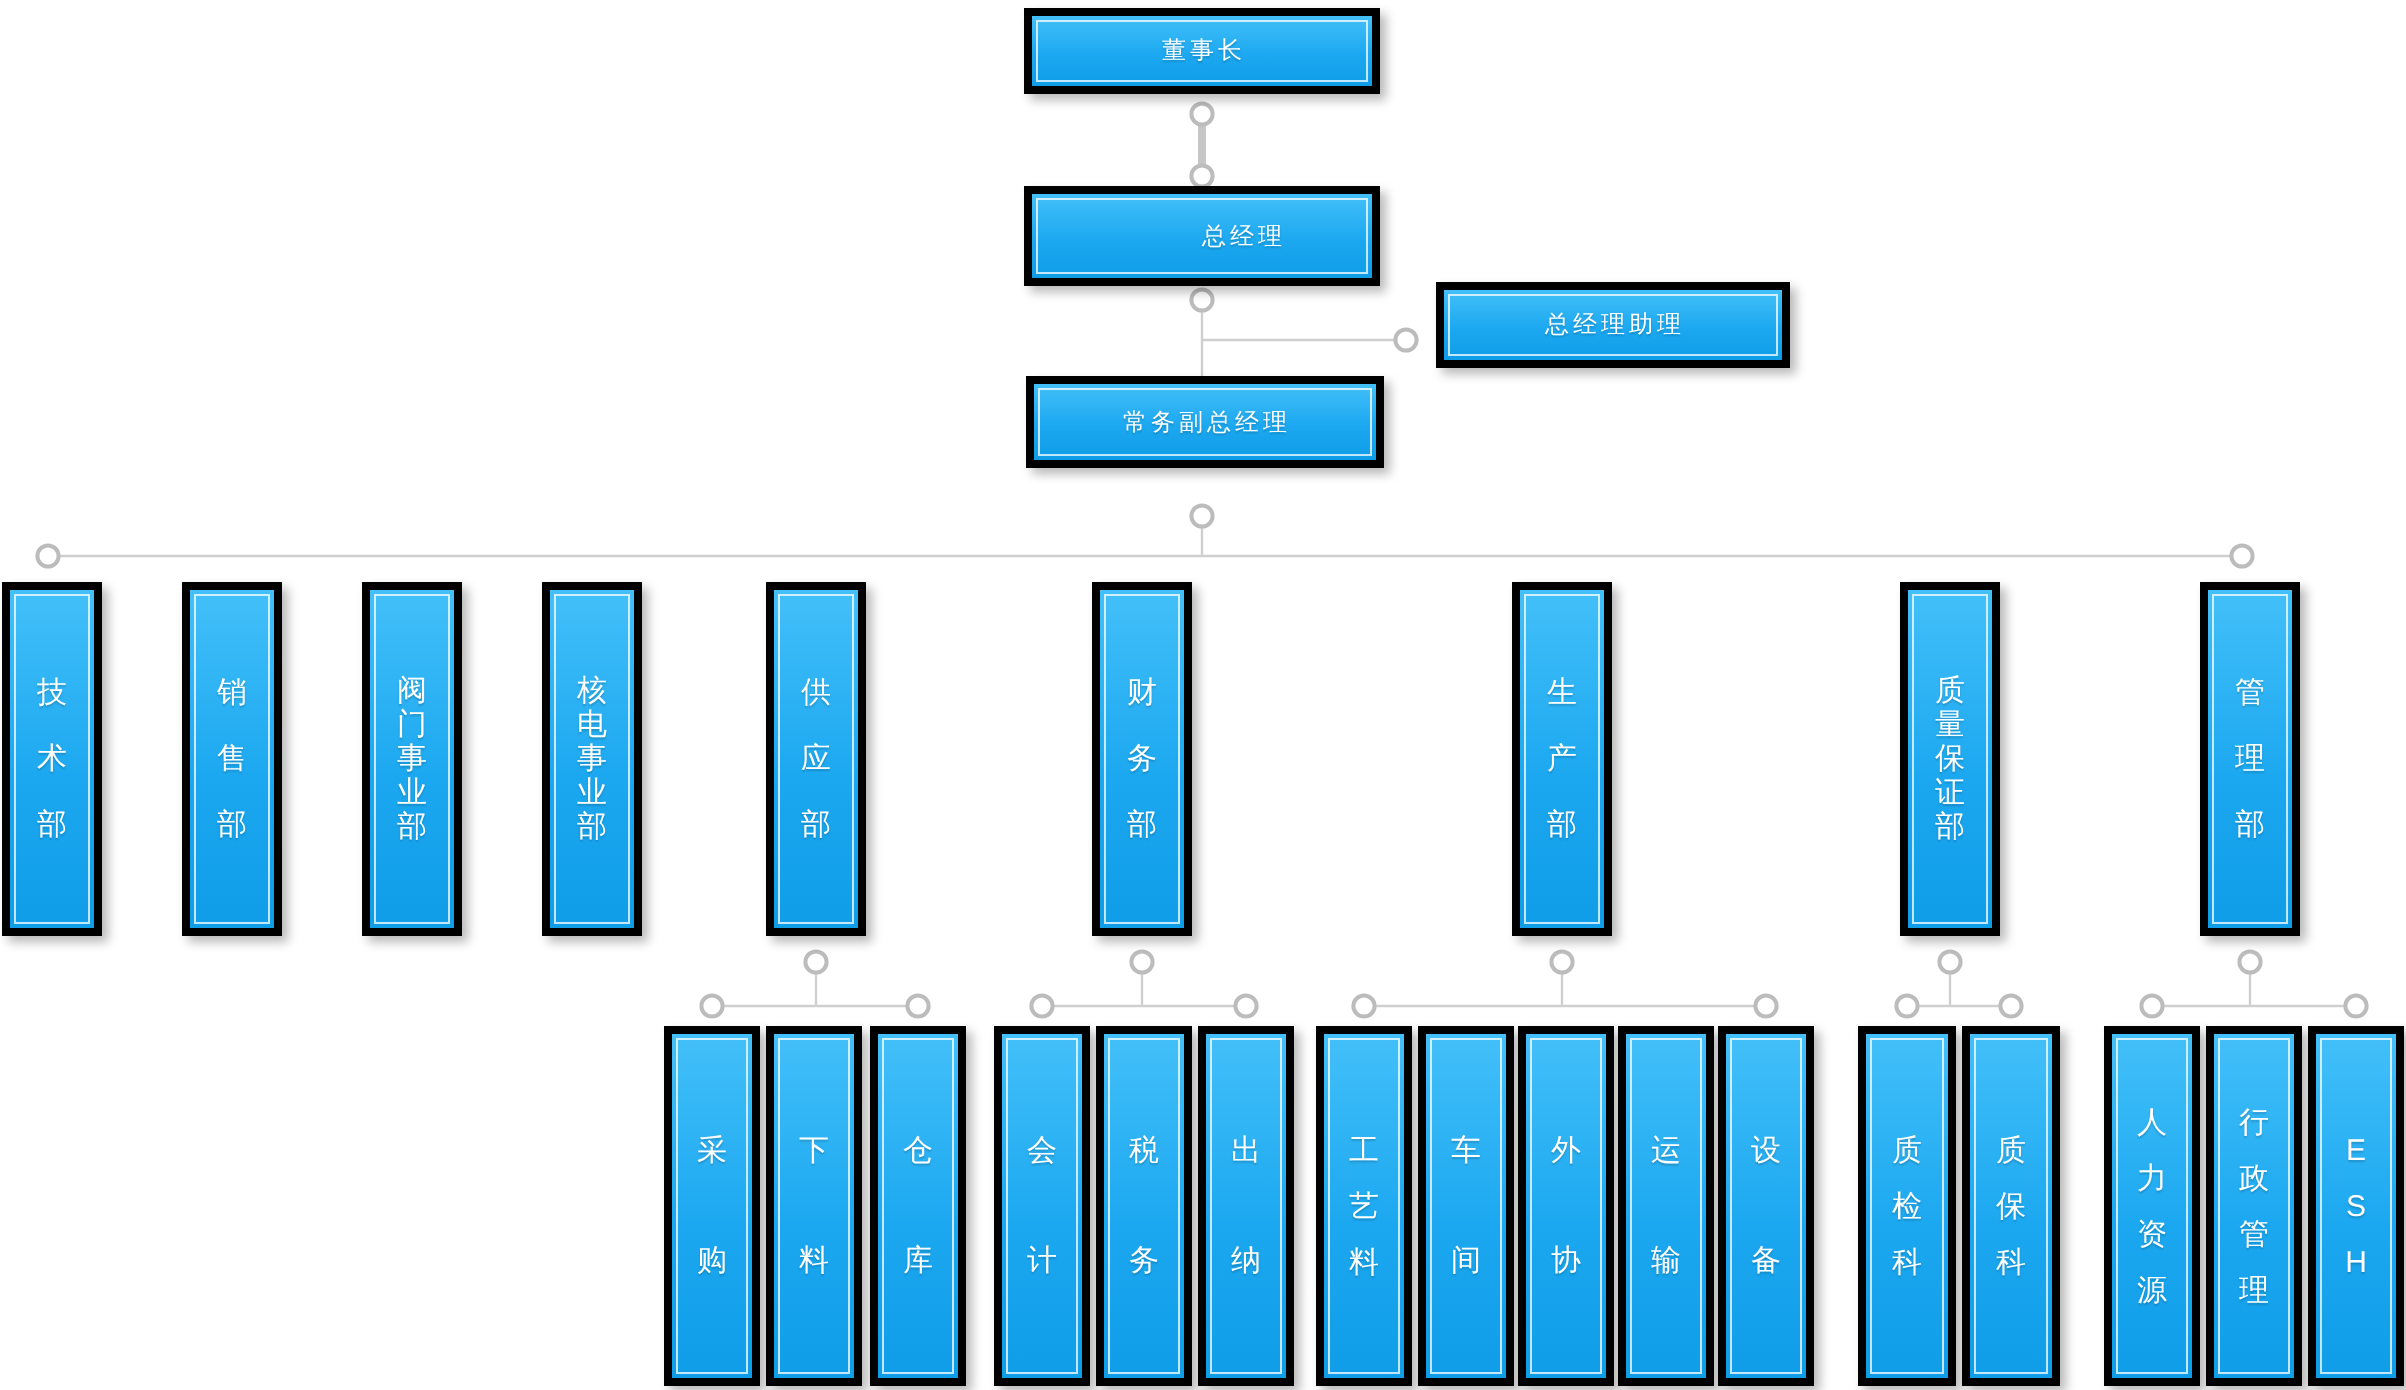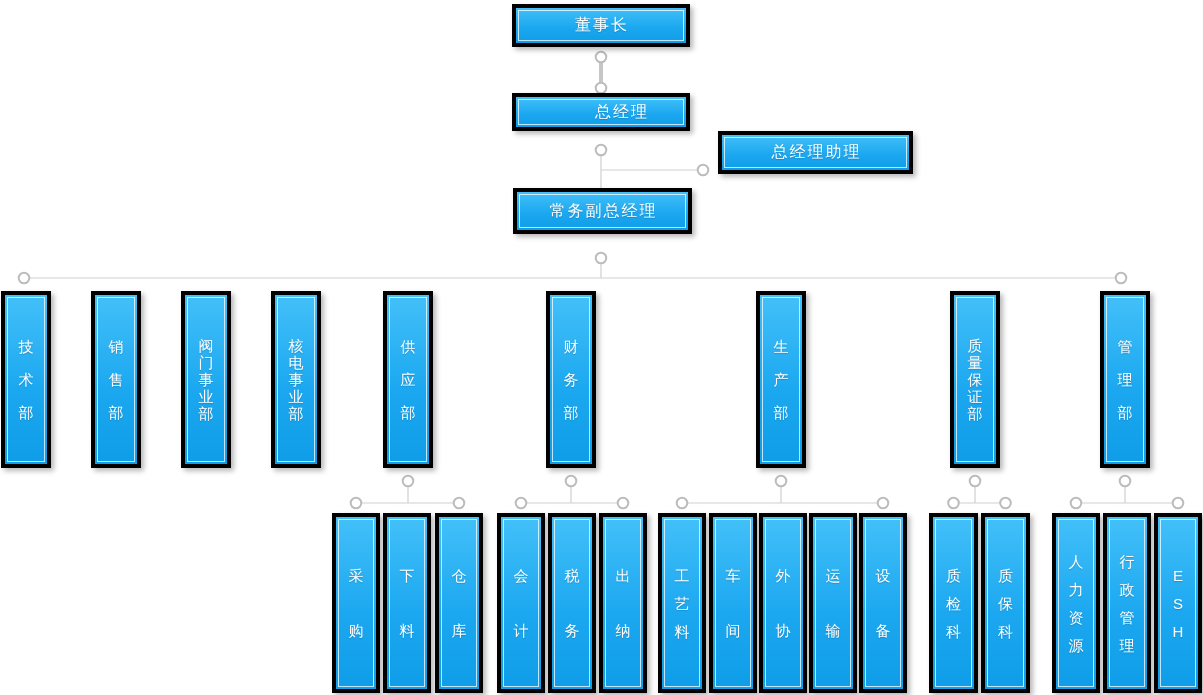--- a/index.html
+++ b/index.html
@@ -23,21 +23,21 @@
     justify-content: center;
   }
   .node .inset {
     position: absolute;
     inset: 2px;
     border: 1px solid rgba(255,255,255,0.75);
     pointer-events: none;
   }
   .hlabel {
     color: #ffffff;
-    font-size: 16px;
+    font-size: 12px;
     letter-spacing: 2px;
     text-indent: 2px;
     text-shadow: 0 1px 1px rgba(0,0,0,0.18);
     white-space: nowrap;
   }
   .vtext {
     position: relative;
     display: flex;
     flex-direction: column;
     align-items: center;
@@ -93,26 +93,26 @@
       <circle cx="601" cy="258" r="5.3" fill="#ffffff" stroke="#bcbcbc" stroke-width="2"></circle>
       <circle cx="24" cy="278" r="5.3" fill="#ffffff" stroke="#bcbcbc" stroke-width="2"></circle>
       <circle cx="1121" cy="278" r="5.3" fill="#ffffff" stroke="#bcbcbc" stroke-width="2"></circle>
     </svg>
 
   <div class="node" style="left:512px; top:4px; width:178px; height:43px;">
     <div class="inset"></div>
     <span class="hlabel">董事长</span>
   </div>
 
-  <div class="node" style="left:512px; top:93px; width:178px; height:38px;padding-left:40px;">
+  <div class="node" style="left:512px; top:93px; width:178px; height:50px;padding-left:40px;">
     <div class="inset"></div>
     <span class="hlabel">总经理</span>
   </div>
 
-  <div class="node" style="left:718px; top:131px; width:195px; height:43px;">
+  <div class="node" style="left:718px; top:141px; width:177px; height:43px;">
     <div class="inset"></div>
     <span class="hlabel">总经理助理</span>
   </div>
 
   <div class="node" style="left:513px; top:188px; width:179px; height:46px;">
     <div class="inset"></div>
     <span class="hlabel">常务副总经理</span>
   </div>
 
   <div id="generated-nodes">

